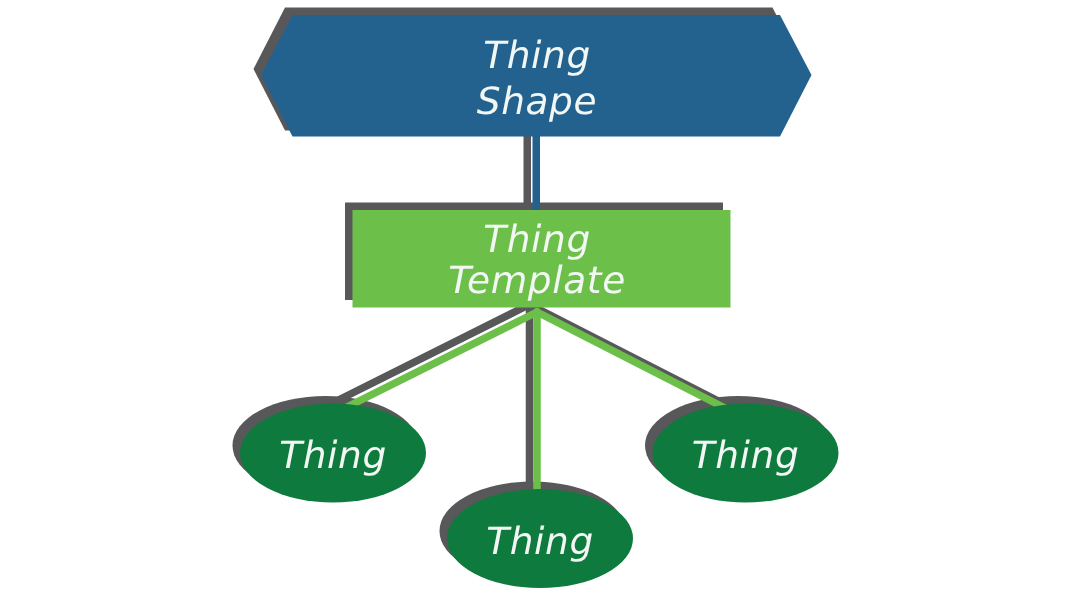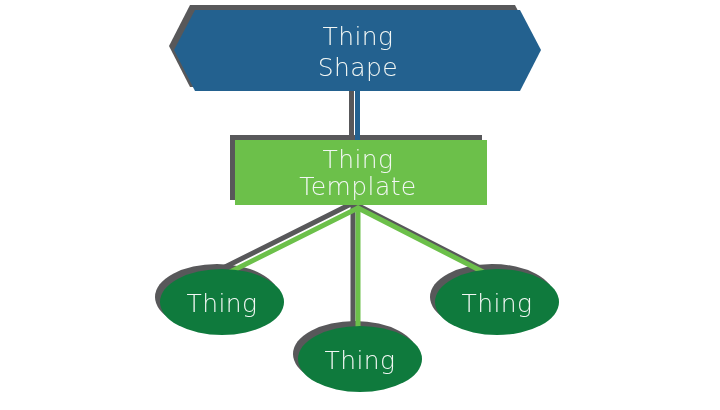--- a/index.html
+++ b/index.html
@@ -7,20 +7,21 @@
     padding: 0;
     background: #ffffff;
   }
   #canvas {
     position: relative;
     width: 720px;
     height: 410px;
     background: #ffffff;
     overflow: hidden;
     font-family: "DejaVu Sans", "Liberation Sans", sans-serif;
+    font-style: italic;
   }
   #diagram-svg {
     position: absolute;
     left: 0;
     top: 0;
     width: 720px;
     height: 410px;
     display: block;
   }
   .node-text {

